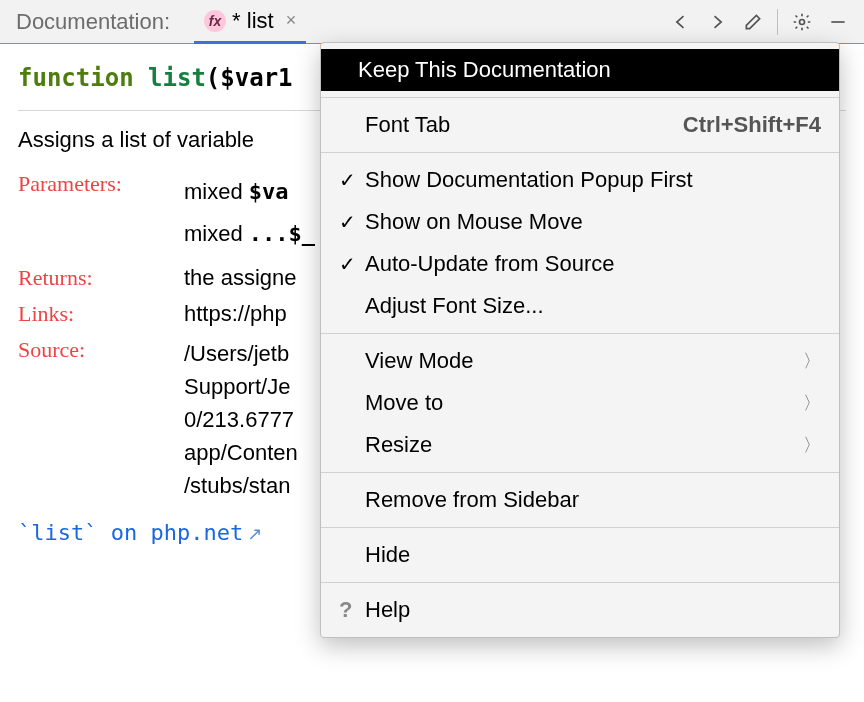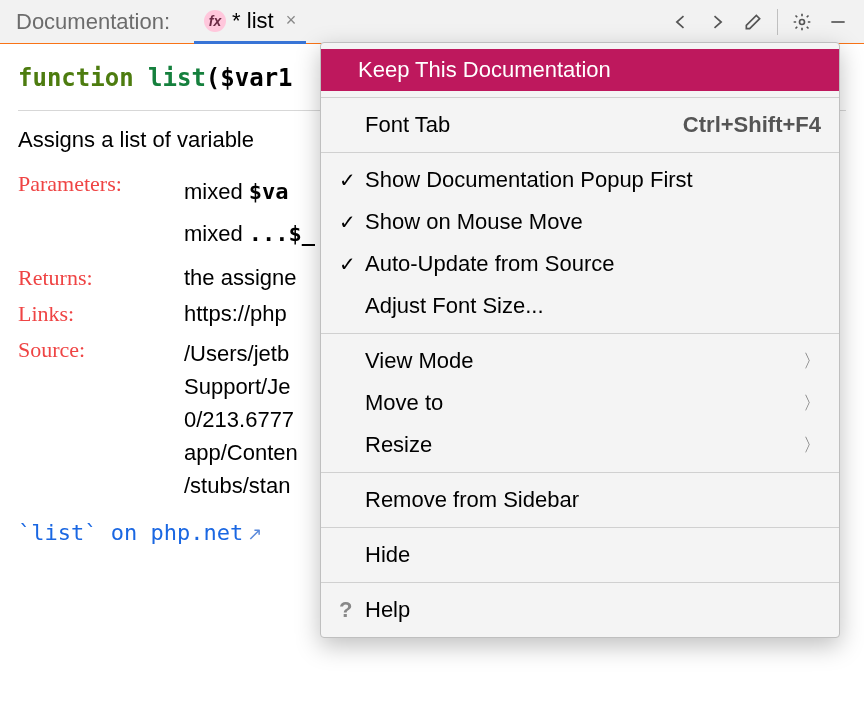--- a/index.html
+++ b/index.html
@@ -128,21 +128,21 @@
       text-align: left;
       font-size: 20px;
       color: #000;
     }
     .ctx-item .check.empty { visibility: hidden; }
     .ctx-item .lbltxt { flex: 0 0 auto; }
     .ctx-item .spacer { flex: 1; }
     .ctx-item .shortcut { color: #555; font-weight: bold; }
     .ctx-item .submenu-arrow { color: #777; font-size: 18px; }
     .ctx-item.selected {
-      background: #be185d;
+      background: #000000;
       color: #fff;
       padding-left: 11px;
     }
     .ctx-sep {
       height: 1px;
       background: #d0d0d0;
       margin: 6px 0;
     }
     .ctx-help-icon {
       width: 26px;

